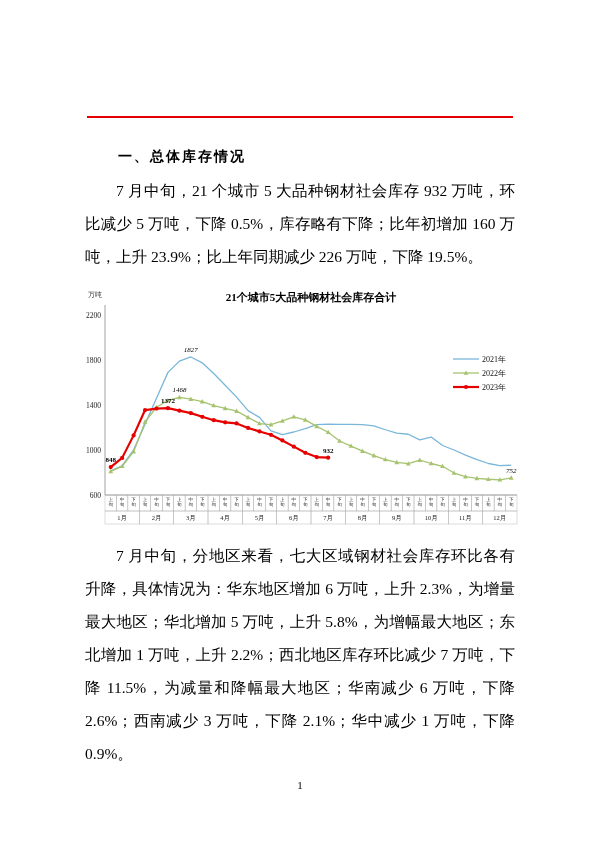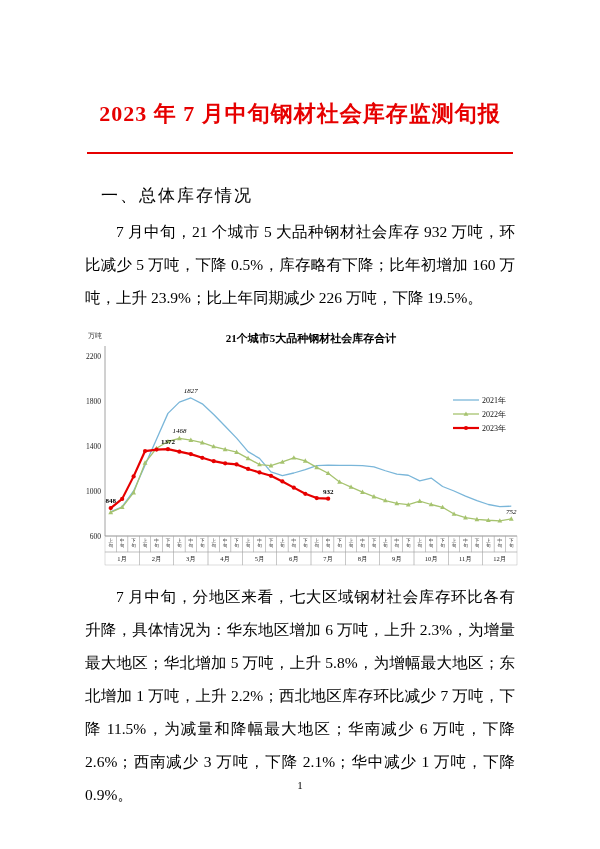--- a/index.html
+++ b/index.html
@@ -22,23 +22,23 @@
     letter-spacing:1px;
     color:#e60000;
     line-height:36px;
   }
   .title-rule{
     height:2px;
     background:#e60000;
     margin:20px 2px 0 2px;
   }
   .sec-heading{
-    margin:30px 0 0 16px;
-    font-size:17px;
-    font-weight:normal;
+    margin:30px 0 0 33px;
+    font-size:14px;
+    font-weight:bold;
     letter-spacing:2px;
   }
   .body-para{
     margin:8px 0 0 0;
     font-size:15.5px;
     line-height:33px;
     text-align:justify;
     text-indent:2em;
   }
   .chart-fig{
@@ -51,21 +51,20 @@
     left:0;right:0;bottom:58px;
     text-align:center;
     font-size:11px;
   }
 </style>
 </head>
 <body>
 
 <div class="page">
 
-  <h1 class="doc-title">2023 年 7 月中旬钢材社会库存监测旬报</h1>
   <div class="title-rule"></div>
 
   <h2 class="sec-heading">一、总体库存情况</h2>
 
   <p class="body-para">7 月中旬，21 个城市 5 大品种钢材社会库存 932 万吨，环比减少 5 万吨，下降 0.5%，库存略有下降；比年初增加 160 万吨，上升 23.9%；比上年同期减少 226 万吨，下降 19.5%。</p>
 
   <figure class="chart-fig" style="margin-left:0;margin-right:0;">
     <svg id="chart-svg" width="445" height="246" viewBox="0 0 445 246">
         <text x="226" y="16" text-anchor="middle" font-size="11" font-weight="bold" class="ct">21个城市5大品种钢材社会库存合计</text>
         <text x="3" y="12" font-size="7" fill="#333" class="ct">万吨</text>

